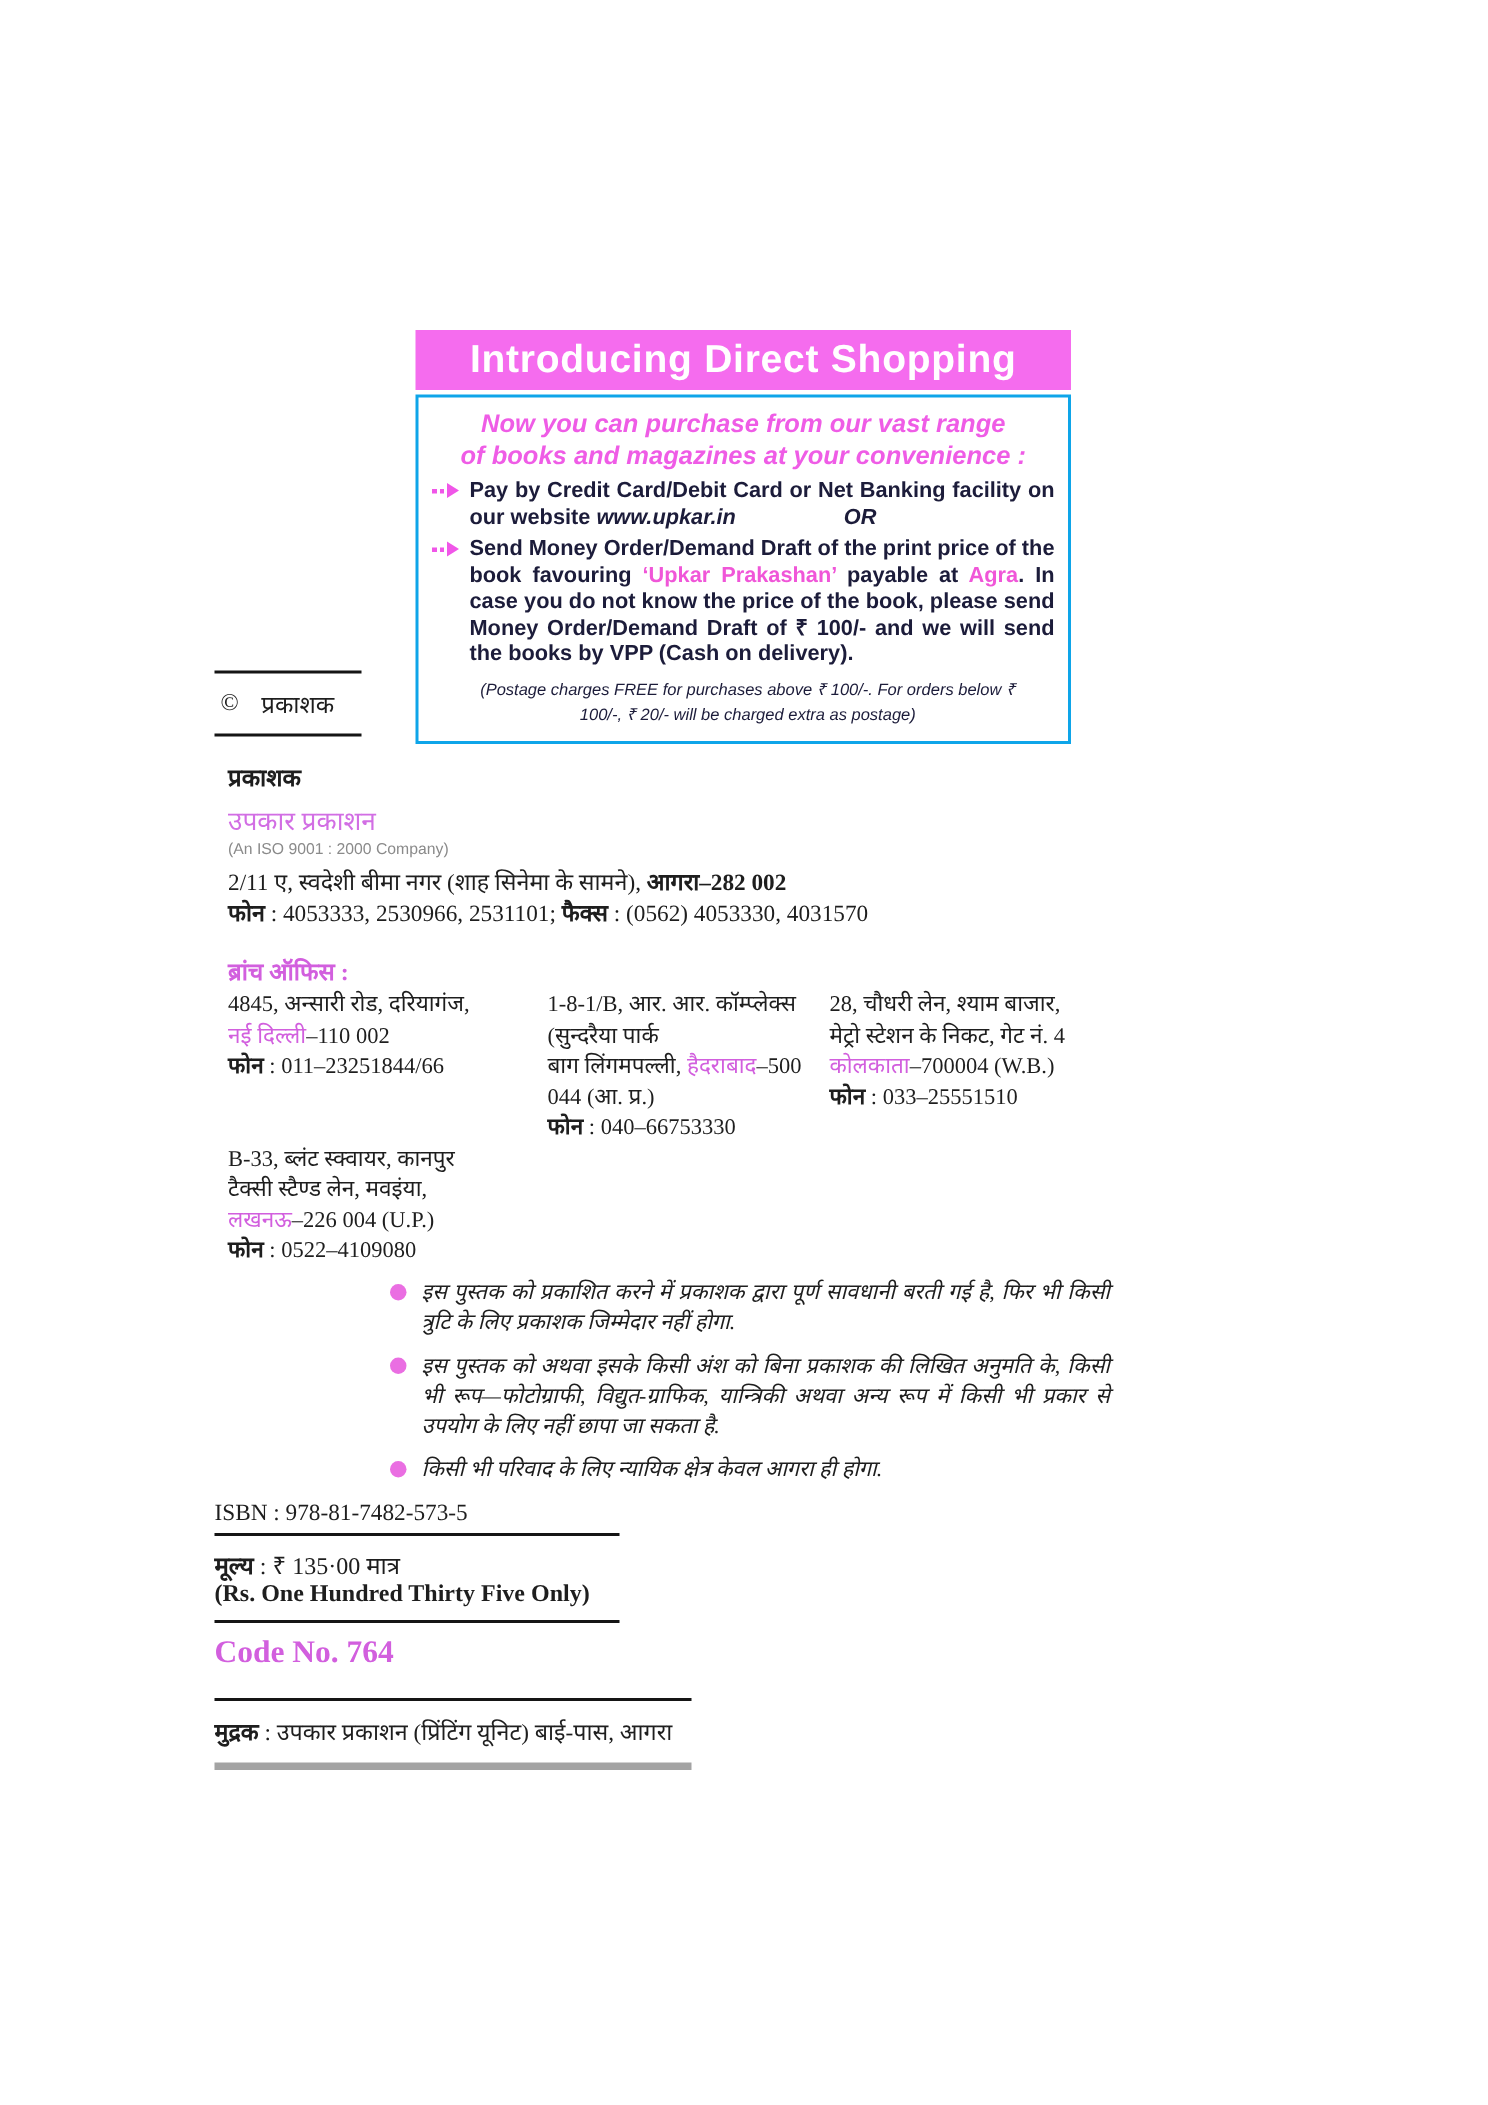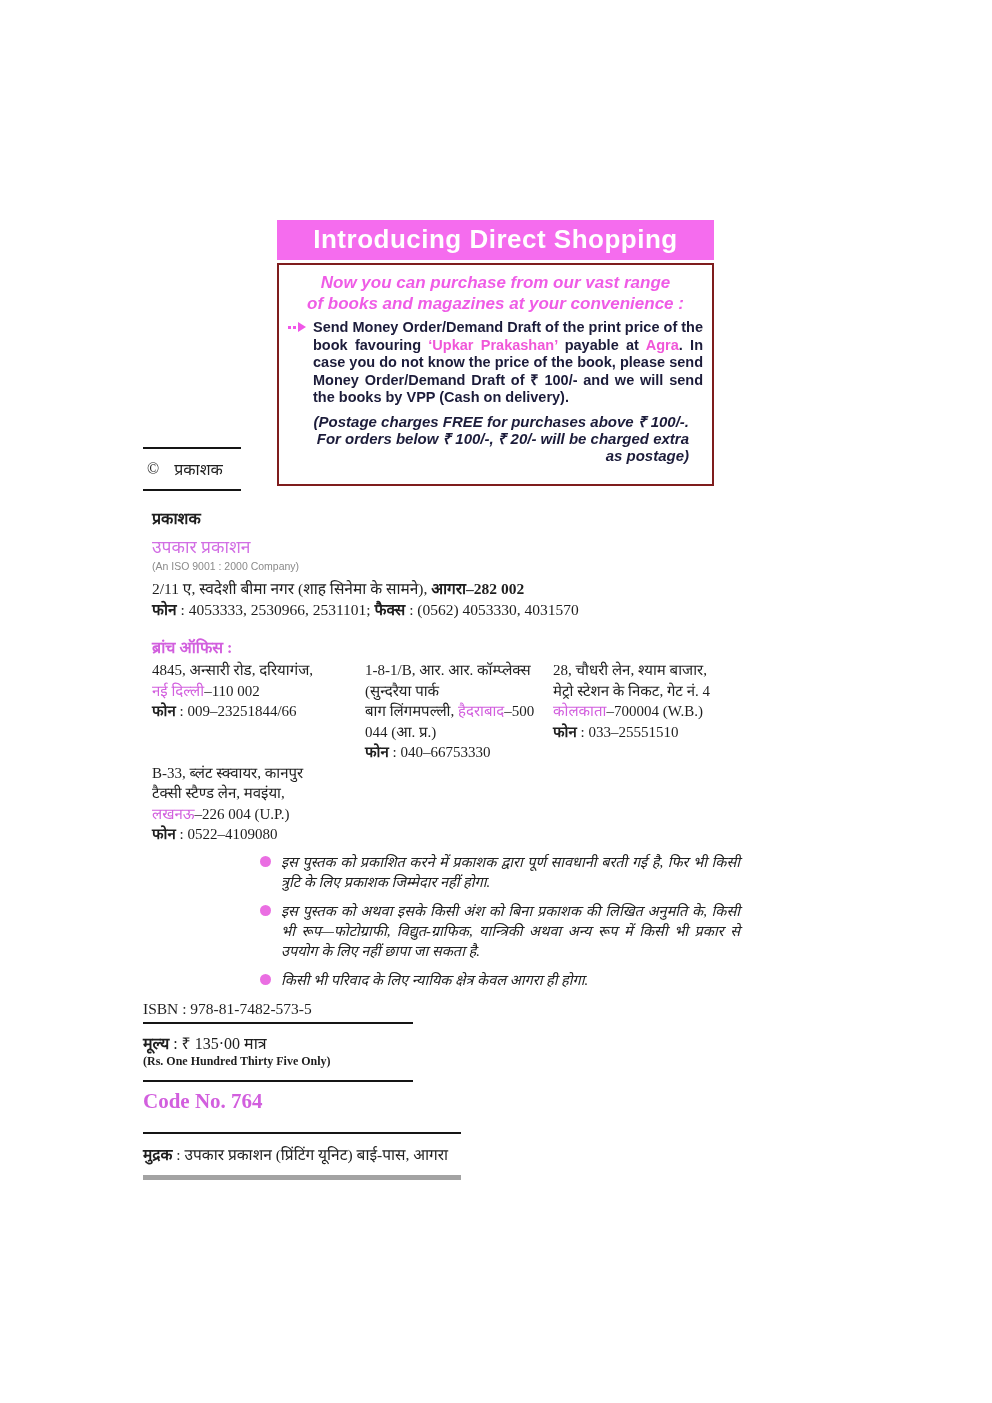--- a/index.html
+++ b/index.html
@@ -16,23 +16,23 @@
   
   .banner { position: absolute; left: 277px; top: 220px; width: 437px; font-family: "Liberation Sans", sans-serif; }
   .banner-header {
     background: #f56cee;
     color: #ffffff;
     font-size: 26px; font-weight: 800; letter-spacing: 0.5px;
     text-align: center; padding: 4px 0 5px 0;
   }
   .banner-body {
     margin-top: 3px;
-    border: 2px solid #7f1d1d;
+    border: 2px solid #0ea5e9;
     background: #ffffff;
-    padding: 7px 9px 20px 9px;
+    padding: 7px 9px 8px 9px;
     color: #1c1c3a;
   }
   .banner-subtitle {
     color: #ef5ce6; font-weight: bold; font-style: italic;
     font-size: 17px; line-height: 21px; text-align: center;
     margin-bottom: 5px;
   }
   .banner-point { display: flex; margin-bottom: 4px; }
   .arrow-icon { flex: 0 0 18px; position: relative; height: 11px; margin-top: 3px; margin-right: 7px; }
   .arrow-icon .dash {
@@ -44,22 +44,22 @@
     width: 0; height: 0;
     border-left: 8px solid #f056e8;
     border-top: 5.5px solid transparent;
     border-bottom: 5.5px solid transparent;
   }
   .banner-point-text { font-size: 14.5px; line-height: 17.5px; font-weight: bold; text-align: justify; }
   .or-label { font-style: italic; margin-left: 72px; }
   .website-em { font-style: italic; }
   .hl-magenta { color: #f056d8; }
   .postage-note {
-    font-size: 15px; line-height: 17px; font-weight: bold; font-style: italic;
-    text-align: right; padding: 2px 14px 0 20px;
+    font-size: 11px; line-height: 17px; font-weight: normal; font-style: italic;
+    text-align: center; padding: 2px 14px 0 20px;
   }
 
   
   .copyright-box {
     position: absolute; left: 143px; top: 447px; width: 98px;
     border-top: 2px solid #151515; border-bottom: 2px solid #151515;
     padding: 9px 4px 9px 4px;
     font-size: 16px;
     display: flex; gap: 15px; align-items: center;
   }
@@ -86,21 +86,21 @@
   .disclaimers { position: absolute; left: 260px; top: 852px; width: 480px; }
   .disclaimer-item { display: flex; margin-bottom: 9px; }
   .bullet-dot { flex: 0 0 11px; width: 11px; height: 11px; border-radius: 50%; background: #ea6ee2; margin: 4px 10px 0 0; }
   .disclaimer-text { font-style: italic; font-size: 14.5px; line-height: 20px; text-align: justify; }
 
   
   .isbn-line { position: absolute; left: 143px; top: 1000px; font-size: 15.5px; }
   .rule { position: absolute; left: 143px; height: 0; border-top: 2px solid #151515; }
   .rule-isbn { top: 1022px; width: 270px; }
   .price-line { position: absolute; left: 143px; top: 1032px; font-size: 16px; }
-  .price-words { position: absolute; left: 143px; top: 1054px; font-size: 12px; font-weight: bold; text-align: center; }
+  .price-words { position: absolute; left: 143px; top: 1054px; font-size: 16px; font-weight: bold; text-align: center; }
   .rule-price { top: 1080px; width: 270px; }
   .code-line { position: absolute; left: 143px; top: 1089px; color: #d25fde; font-weight: bold; font-size: 21px; }
 
   
   .printer-box {
     position: absolute; left: 143px; top: 1132px; width: 318px;
     border-top: 2px solid #151515; border-bottom: 5px solid #a3a3a3;
     padding: 9px 0 10px 0;
     font-size: 15.5px;
   }
@@ -111,20 +111,29 @@
 <div class="page">
 
   <div class="banner">
     <div class="banner-header">Introducing Direct Shopping</div>
     <div class="banner-body">
       <div class="banner-subtitle">
         <span>Now you can purchase from our vast range</span><br>
         <span>of books and magazines at your convenience :</span>
       </div>
 
+      <div class="banner-point">
+        <span class="arrow-icon">
+            <span class="dash"></span>
+            <span class="head"></span>
+          </span>
+        <div class="banner-point-text">
+          <span>Pay by Credit Card/Debit Card or Net Banking facility on our website </span><span class="website-em">www.upkar.in</span><span class="or-label">OR</span>
+        </div>
+      </div>
 
       <div class="banner-point">
         <span class="arrow-icon">
             <span class="dash"></span>
             <span class="head"></span>
           </span>
         <div class="banner-point-text">
           <span>Send Money Order/Demand Draft of the print price of the book favouring </span><span class="hl-magenta">‘Upkar Prakashan’</span><span> payable at </span><span class="hl-magenta">Agra</span><span>. In case you do not know the price of the book, please send Money Order/Demand Draft of ₹ 100/- and we will send the books by VPP (Cash on delivery).</span>
         </div>
       </div>
@@ -149,21 +158,21 @@
       <span class="b">फोन</span><span> : 4053333, 2530966, 2531101; </span><span class="b">फैक्स</span><span> : (0562) 4053330, 4031570</span>
     </div>
   </div>
 
   <div class="branch-heading">ब्रांच ऑफिस :</div>
   <div class="branch-grid">
 
     <div class="branch-card">
       <div>4845, अन्सारी रोड, दरियागंज,</div>
       <div><span class="branch-city">नई दिल्ली</span><span>–110 002</span></div>
-      <div><span class="b">फोन</span><span> : 009–23251844/66</span></div>
+      <div><span class="b">फोन</span><span> : 011–23251844/66</span></div>
     </div>
 
 
     <div class="branch-card">
       <div>1-8-1/B, आर. आर. कॉम्प्लेक्स (सुन्दरैया पार्क</div>
       <div><span>बाग लिंगमपल्ली, </span><span class="branch-city">हैदराबाद</span><span>–500 044 (आ. प्र.)</span></div>
       <div><span class="b">फोन</span><span> : 040–66753330</span></div>
     </div>
 
     <div class="branch-card">

